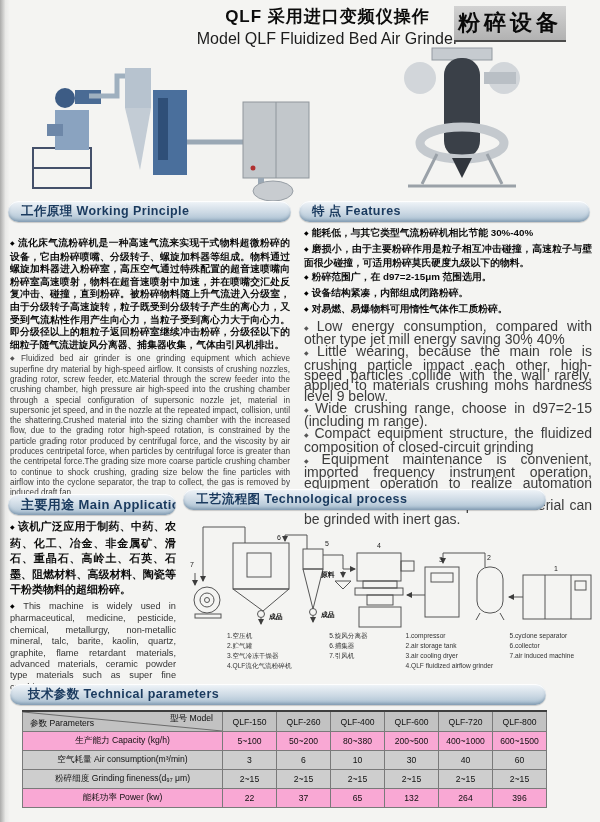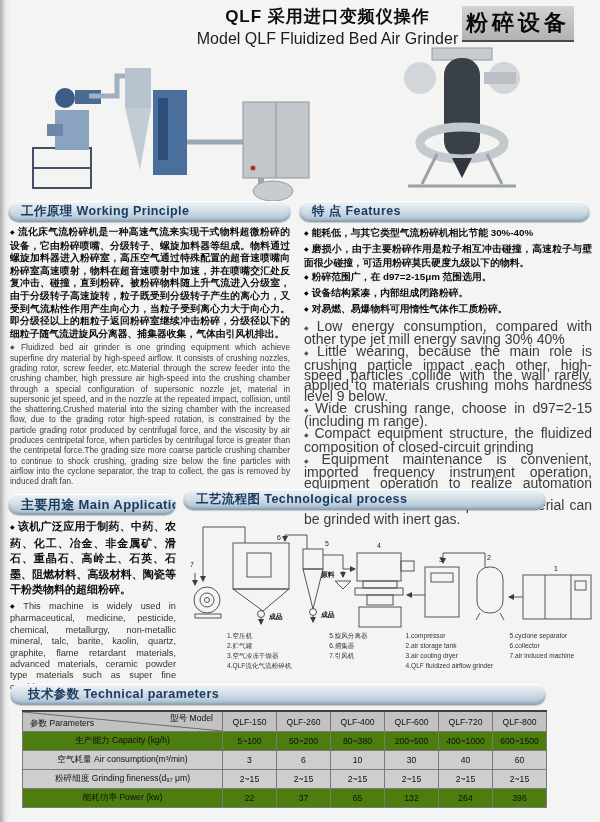--- a/index.html
+++ b/index.html
@@ -7,21 +7,21 @@
         font-family:"Liberation Sans","DejaVu Sans",sans-serif;overflow:hidden;color:#111;}
   .edge-left{position:absolute;left:0;top:0;width:10px;height:822px;
         background:linear-gradient(90deg,rgba(110,110,110,.55),rgba(180,180,180,.18) 55%,transparent);}
   
   .title-block{position:absolute;left:195px;top:5px;width:265px;text-align:center;}
   .title-zh{font-size:17px;font-weight:bold;letter-spacing:1px;color:#0c0c0c;}
   .title-en{font-size:16px;color:#1c1c1c;margin-top:2px;}
   .badge{position:absolute;left:454px;top:6px;width:112px;height:34px;
         background:linear-gradient(180deg,#d2d2d2,#b2b2b2);border-bottom:2px solid #4b4b4b;
         display:flex;align-items:center;justify-content:center;
-        font-size:22px;font-weight:bold;letter-spacing:4px;color:#0a0a0a;margin-left:8px;}
+        font-size:22px;font-weight:bold;letter-spacing:4px;color:#0a0a0a;}
   
   .pill{position:absolute;height:21px;border-radius:11px;box-sizing:border-box;
         background:linear-gradient(180deg,#f1f5f9 0%,#ccd9e4 55%,#a7bed0 100%);
         box-shadow:inset 0 1px 1px #fff, inset 0 -2px 3px rgba(70,100,130,.38), 0 1px 1px rgba(0,0,0,.18);
         color:#1a3a5e;font-size:12.5px;font-weight:bold;line-height:21px;padding-left:13px;
         letter-spacing:.4px;white-space:nowrap;overflow:hidden;}
   
   .colblock{position:absolute;}
   .zh-p{font-size:9.8px;line-height:12.6px;text-align:justify;color:#0d0d0d;font-weight:600;}
   .en-p{font-size:8.2px;line-height:10.3px;text-align:justify;color:#3c3c3c;margin-top:3px;}
@@ -43,21 +43,21 @@
   
   .photo{position:absolute;}
   .diagram{position:absolute;left:185px;top:515px;}
   
   .ttable{position:absolute;left:22px;top:710px;width:524px;border-collapse:collapse;
           table-layout:fixed;font-size:8.6px;color:#0f0f0f;border-top:2px solid #3e3e3e;}
   .ttable th,.ttable td{border:1px solid #7a7a7a;height:18px;text-align:center;
           padding:0 1px;overflow:hidden;white-space:nowrap;font-weight:normal;}
   .ttable thead th{background:#c2c2c2;height:19px;}
   .ttable tr.alt td{background:#cecece;}
-  .ttable tr.plain td{background:#4d7c0f;}
+  .ttable tr.plain td{background:#f9a8d4;}
   .corner{position:relative;}
   .corner svg{position:absolute;left:0;top:0;width:100%;height:100%;}
   .corner .cp{position:absolute;left:7px;bottom:1px;font-size:8.6px;}
   .corner .cm{position:absolute;right:9px;top:1px;font-size:8.6px;}
 </style>
 </head>
 <body>
 
 <div class="page">
   <div class="edge-left"></div>
@@ -99,21 +99,21 @@
     <ellipse cx="70" cy="97" rx="42" ry="16" fill="none" stroke="#c4c9ce" stroke-width="9"></ellipse>
     <path d="M60 112 L80 112 L70 132 Z" fill="#31363d"></path>
     <g stroke="#9aa1a8" stroke-width="3" fill="none">
       <path d="M30 138 L45 108"></path>
         <path d="M110 138 L95 108"></path>
       <line x1="16" y1="140" x2="124" y2="140"></line>
     </g>
   </svg>
 
   <div class="pill" style="left:8px;top:201px;width:283px;">工作原理  Working Principle</div>
-  <div class="colblock" style="left:10px;top:226px;width:280px;">
+  <div class="colblock" style="left:10px;top:237px;width:280px;">
     <div class="zh-p b">流化床气流粉碎机是一种高速气流来实现干式物料超微粉碎的设备，它由粉碎喷嘴、分级转子、螺旋加料器等组成。物料通过螺旋加料器进入粉碎室，高压空气通过特殊配置的超音速喷嘴向粉碎室高速喷射，物料在超音速喷射中加速，并在喷嘴交汇处反复冲击、碰撞，直到粉碎。被粉碎物料随上升气流进入分级室，由于分级转子高速旋转，粒子既受到分级转子产生的离心力，又受到气流粘性作用产生向心力，当粒子受到离心力大于向心力。即分级径以上的粗粒子返回粉碎室继续冲击粉碎，分级径以下的细粒子随气流进旋风分离器、捕集器收集，气体由引风机排出。</div>
     <div class="en-p b">Fluidized bed air grinder is one grinding equipment which achieve superfine dry material by high-speed airflow. It consists of crushing nozzles, grading rotor, screw feeder, etc.Material through the screw feeder into the crushing chamber, high pressure air high-speed into the crushing chamber through a special configuration of supersonic nozzle jet, material in supersonic jet speed, and in the nozzle at the repeated impact, collision, until the shattering.Crushed material into the sizing chamber with the increased flow, due to the grading rotor high-speed rotation, is constrained by the particle grading rotor produced by centrifugal force, and the viscosity by air produces centripetal force, when particles by centrifugal force is greater than the centripetal force.The grading size more coarse particle crushing chamber to continue to shock crushing, grading size below the fine particles with airflow into the cyclone separator, the trap to collect, the gas is removed by induced draft fan.</div>
   </div>
 
   <div class="pill" style="left:299px;top:201px;width:291px;">特 点  Features</div>
   <div class="colblock" style="left:304px;top:227px;width:288px;">
     <ul class="blist zh">
       <li>能耗低，与其它类型气流粉碎机相比节能 30%-40%</li>
       <li>磨损小，由于主要粉碎作用是粒子相互冲击碰撞，高速粒子与壁面很少碰撞，可适用粉碎莫氏硬度九级以下的物料。</li>
       <li>粉碎范围广，在 d97=2-15μm 范围选用。</li>

